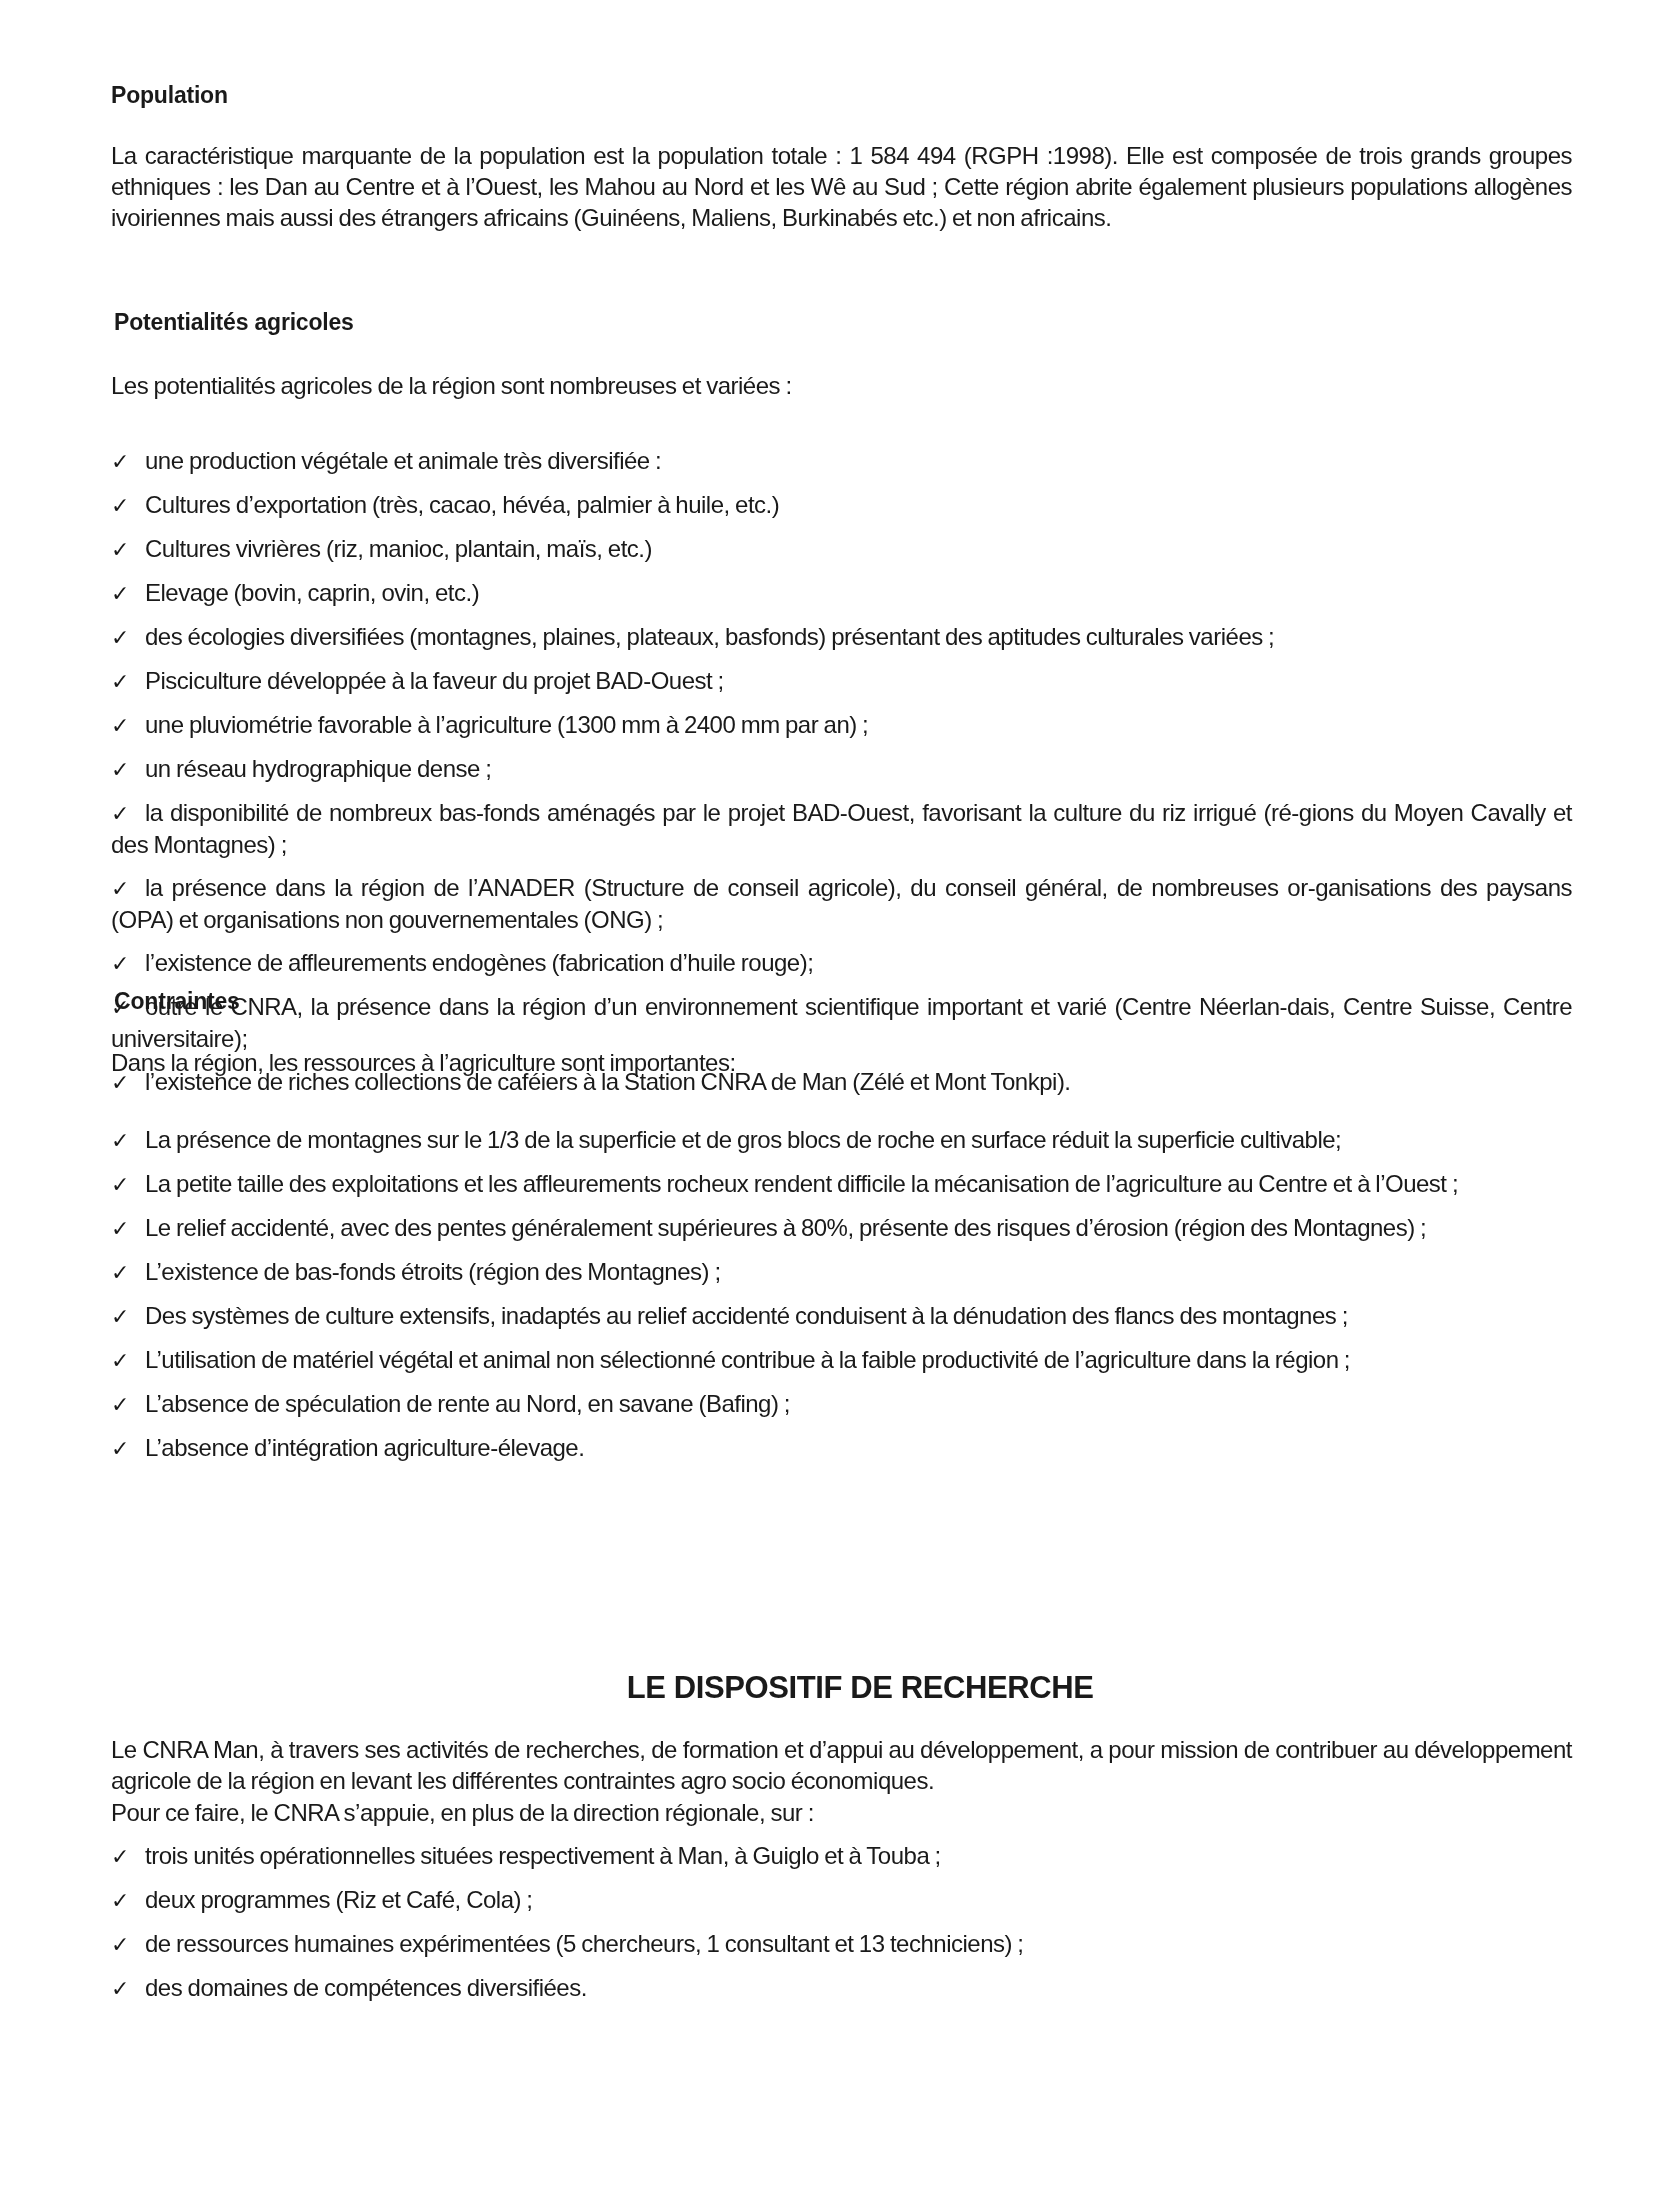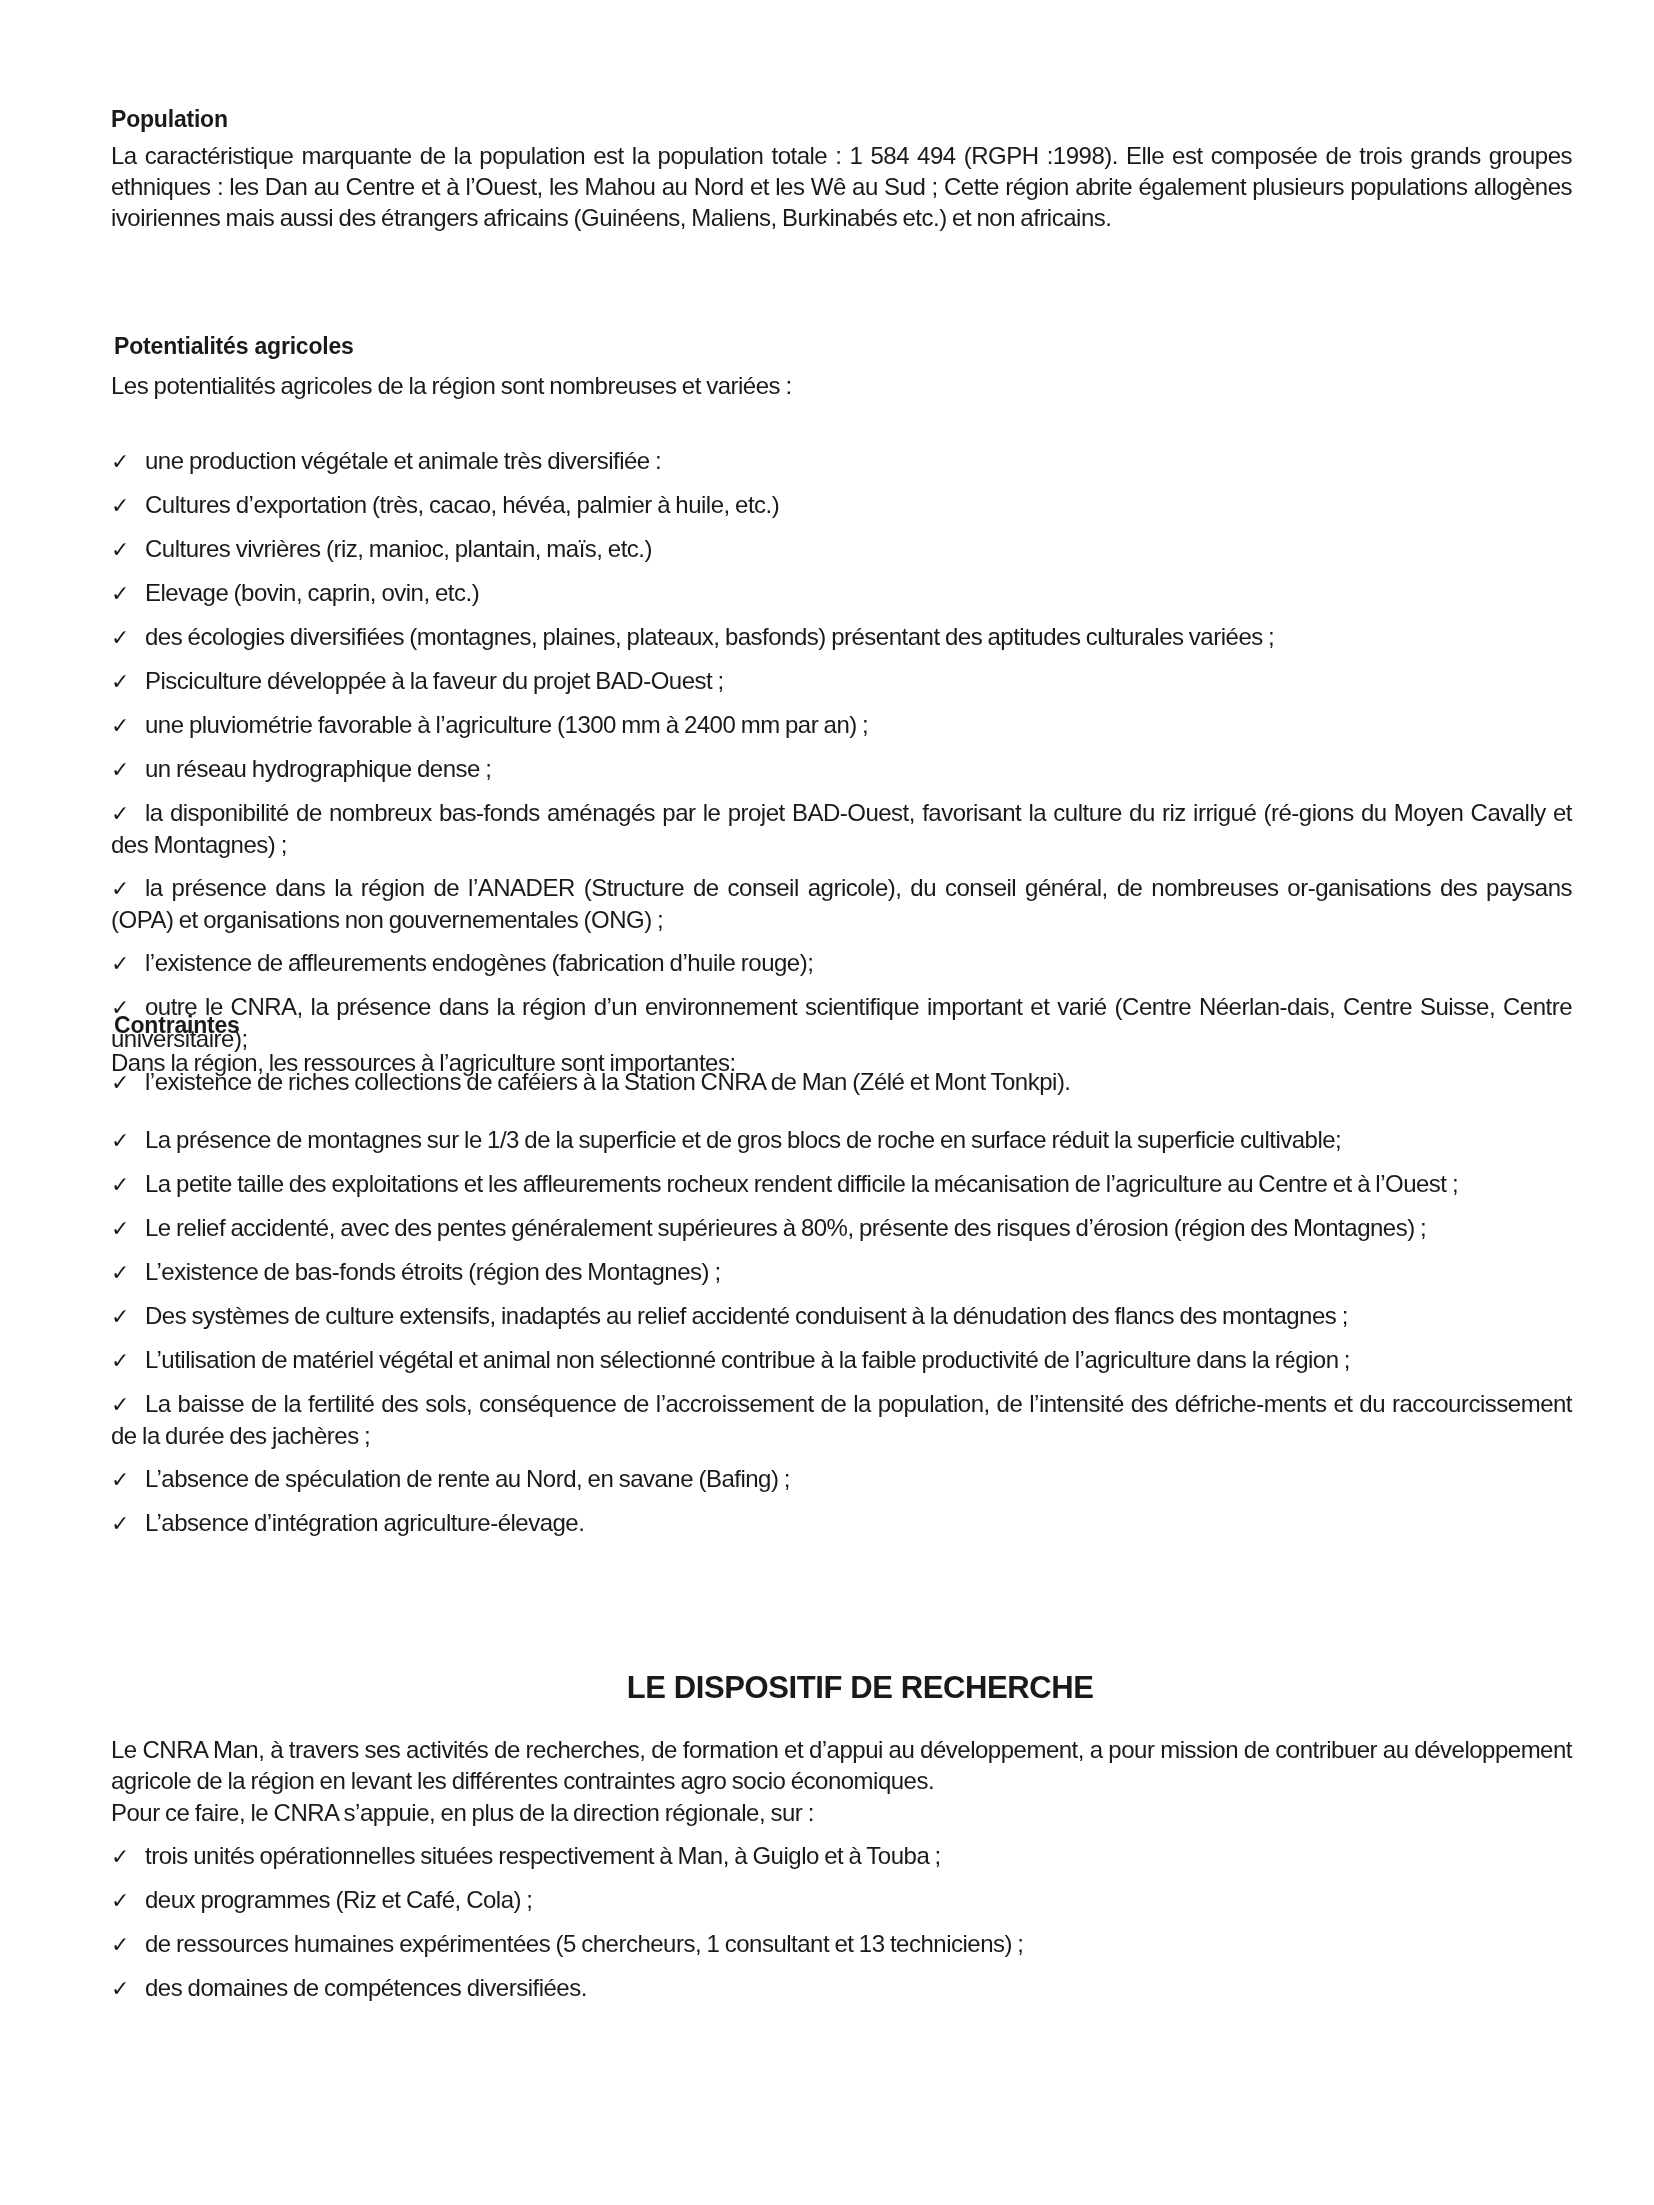--- a/index.html
+++ b/index.html
@@ -1,20 +1,20 @@
 <!DOCTYPE html>
 <html style="font-size:12.4px"><head>
 <meta charset="utf-8">
 <style>
   html, body { margin: 0; padding: 0; background: #ffffff; }
   body { width: 1654px; height: 2205px; position: relative; overflow: hidden;
          font-family: "Liberation Sans", sans-serif; color: #1a1a1a; }
   .page { position: absolute; left: 111px; top: 0; width: 1461px; }
   .blk { position: absolute; left: 0; width: 1461px; }
-  .h3 { font-weight: bold; font-size: 23px; line-height: 31px; letter-spacing: -0.2px; margin-top: 24px; }
+  .h3 { font-weight: bold; font-size: 23px; line-height: 31px; letter-spacing: -0.2px; }
   .h2 { font-weight: bold; font-size: 31px; line-height: 39px; letter-spacing: -0.4px; left: 18.6px; text-align: center; }
   .p { font-size: 24px; line-height: 31px; text-align: justify; letter-spacing: -0.5px; word-spacing: -0.8px; }
   ul.checks { list-style: none; margin: 0; padding: 0; }
   ul.checks li { font-size: 24px; line-height: 31px; text-align: justify; letter-spacing: -0.5px; word-spacing: -0.8px; margin-top: 12px; }
   ul.checks li .ck { display: inline-block; width: 34px; font-family: "DejaVu Sans", sans-serif; font-size: 22px; }
 </style>
 </head>
 <body>
 
 <div class="page">
@@ -42,21 +42,20 @@
 
   <div class="blk h3" style="top:986px;left:3.1px">Contraintes</div>
   <div class="blk p" style="top:1047px">Dans la région, les ressources à l’agriculture sont importantes:</div>
   <ul class="blk checks" style="top:1112px">
       <li><span class="ck">✓</span><span>La présence de montagnes sur le 1/3 de la superficie et de gros blocs de roche en surface réduit la superficie cultivable;</span></li>
       <li><span class="ck">✓</span><span>La petite taille des exploitations et les affleurements rocheux rendent difficile la mécanisation de l’agriculture au Centre et à l’Ouest ;</span></li>
       <li><span class="ck">✓</span><span>Le relief accidenté, avec des pentes généralement supérieures à 80%, présente des risques d’érosion (région des Montagnes) ;</span></li>
       <li><span class="ck">✓</span><span>L’existence de bas-fonds étroits (région des Montagnes) ;</span></li>
       <li><span class="ck">✓</span><span>Des systèmes de culture extensifs, inadaptés au relief accidenté conduisent à la dénudation des flancs des montagnes ;</span></li>
       <li><span class="ck">✓</span><span>L’utilisation de matériel végétal et animal non sélectionné contribue à la faible productivité de l’agriculture dans la région ;</span></li>
-      <li><span class="ck">✓</span><span>La baisse de la fertilité des sols, conséquence de l’accroissement de la population, de l’intensité des défriche-ments et du raccourcissement de la durée des jachères ;</span></li>
       <li><span class="ck">✓</span><span>L’absence de spéculation de rente au Nord, en savane (Bafing) ;</span></li>
       <li><span class="ck">✓</span><span>L’absence d’intégration agriculture-élevage.</span></li>
     </ul>
 
   <div class="blk h2" style="top:1668px">LE DISPOSITIF DE RECHERCHE</div>
   <div class="blk p" style="top:1734px">Le CNRA Man, à travers ses activités de recherches, de formation et d’appui au développement, a pour mission de contribuer au développement agricole de la région en levant les différentes contraintes agro socio économiques.</div>
   <div class="blk p" style="top:1797px">Pour ce faire, le CNRA s’appuie, en plus de la direction régionale, sur :</div>
   <ul class="blk checks" style="top:1828px">
       <li><span class="ck">✓</span><span>trois unités opérationnelles situées respectivement à Man, à Guiglo et à Touba ;</span></li>
       <li><span class="ck">✓</span><span>deux programmes (Riz et Café, Cola) ;</span></li>

